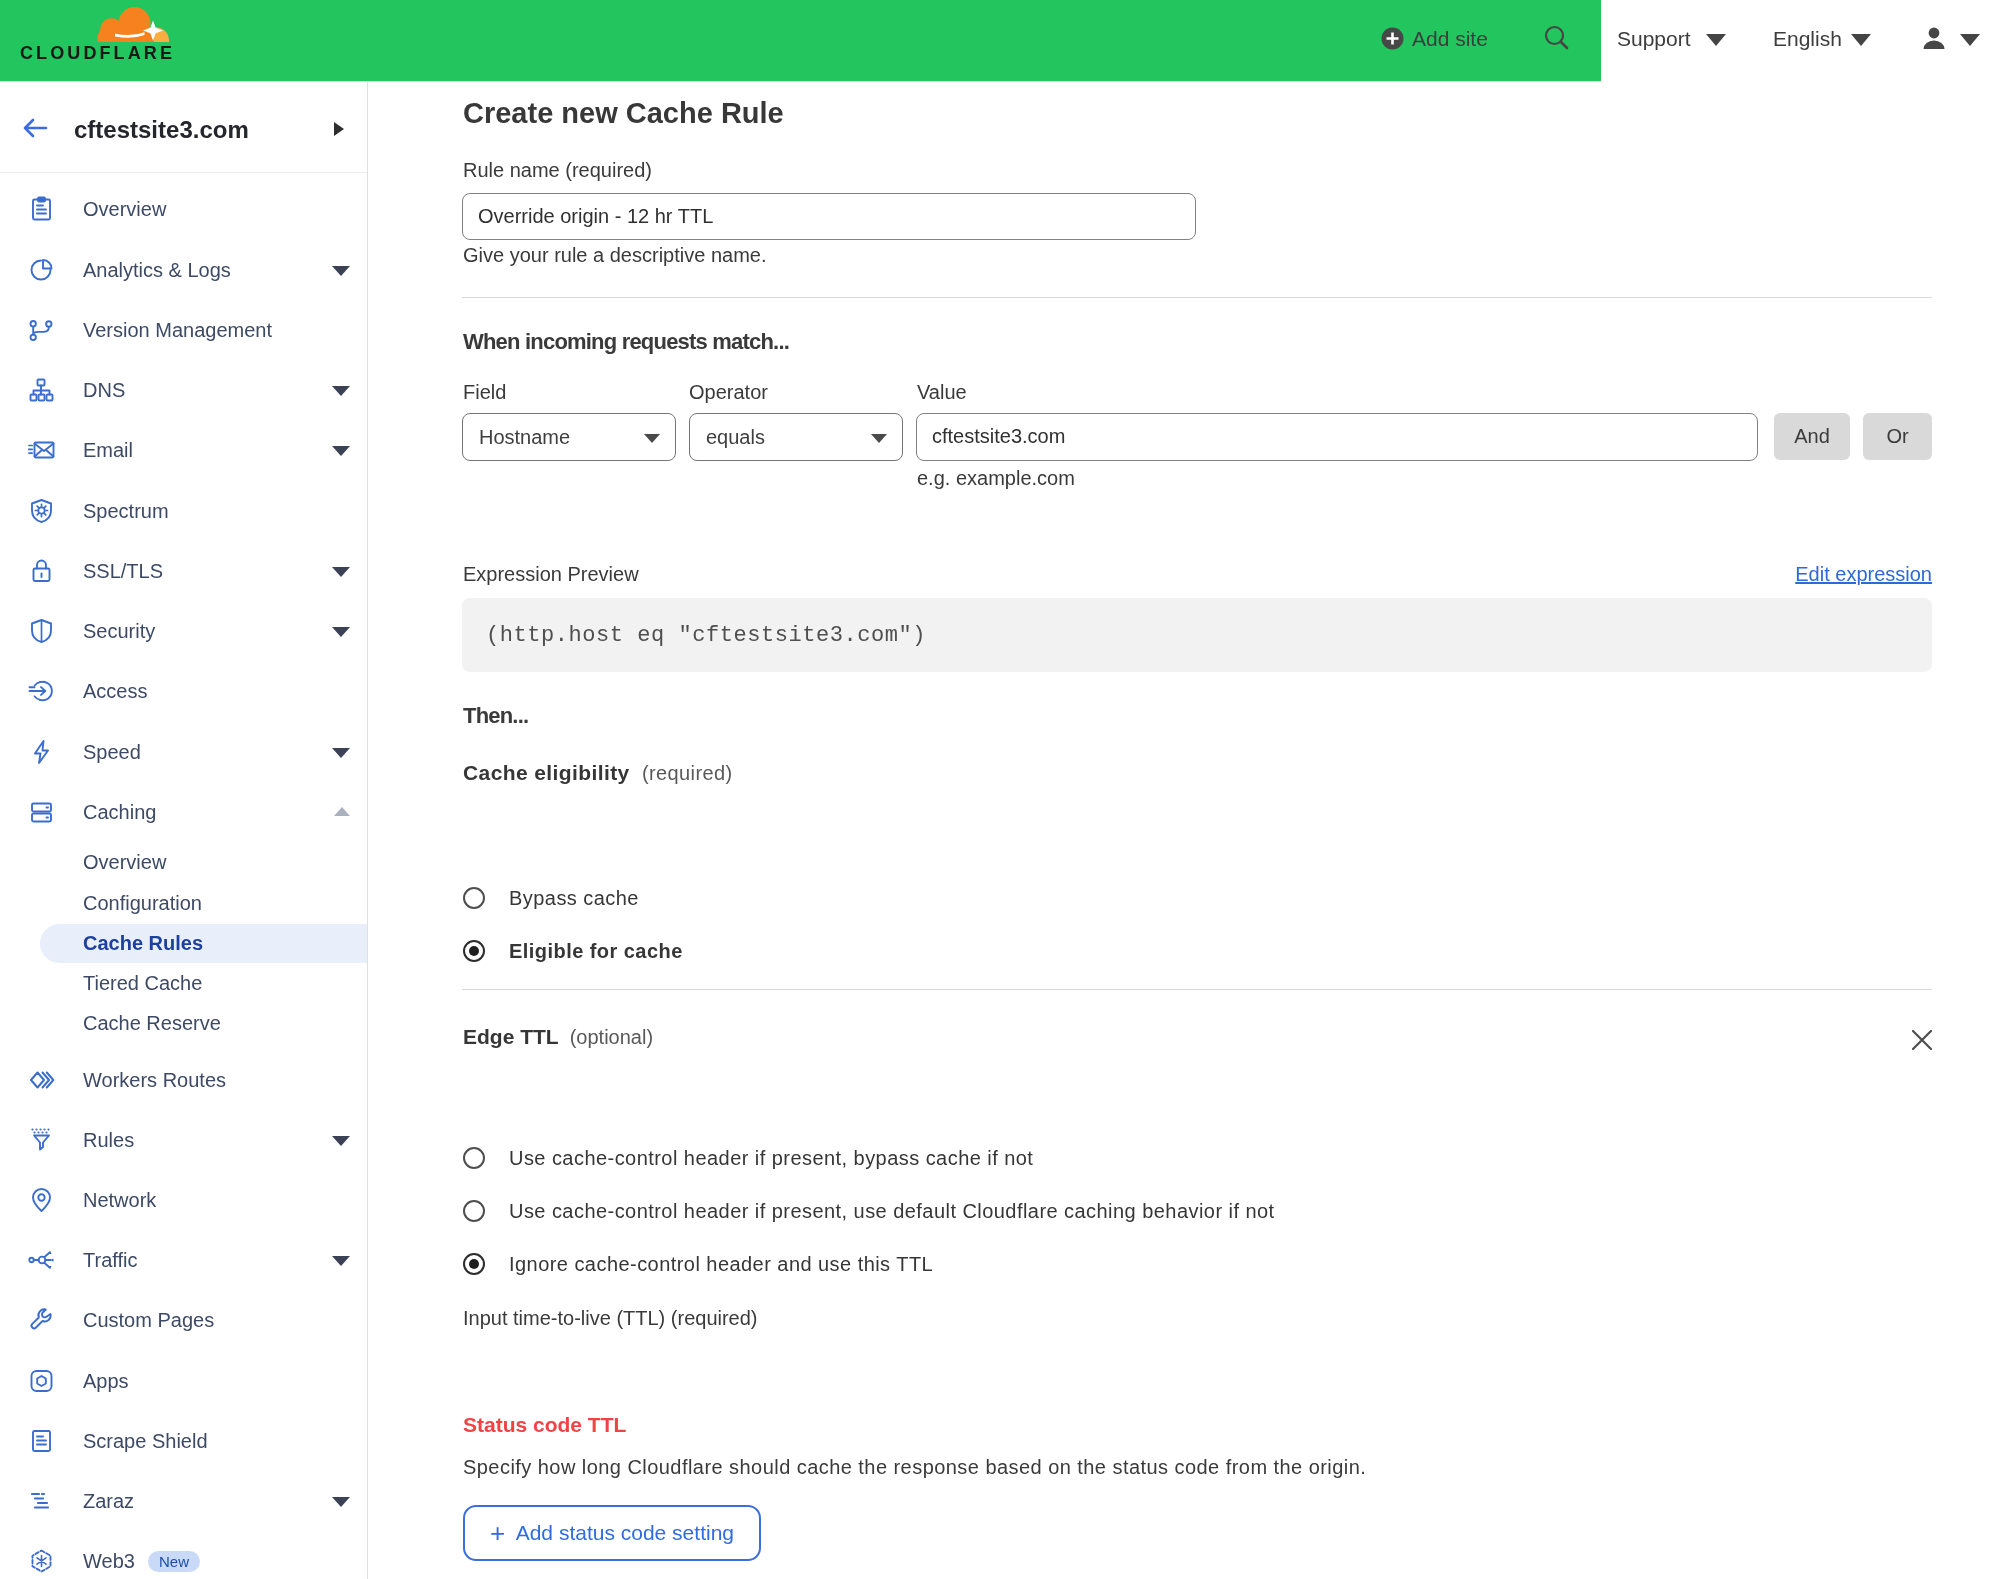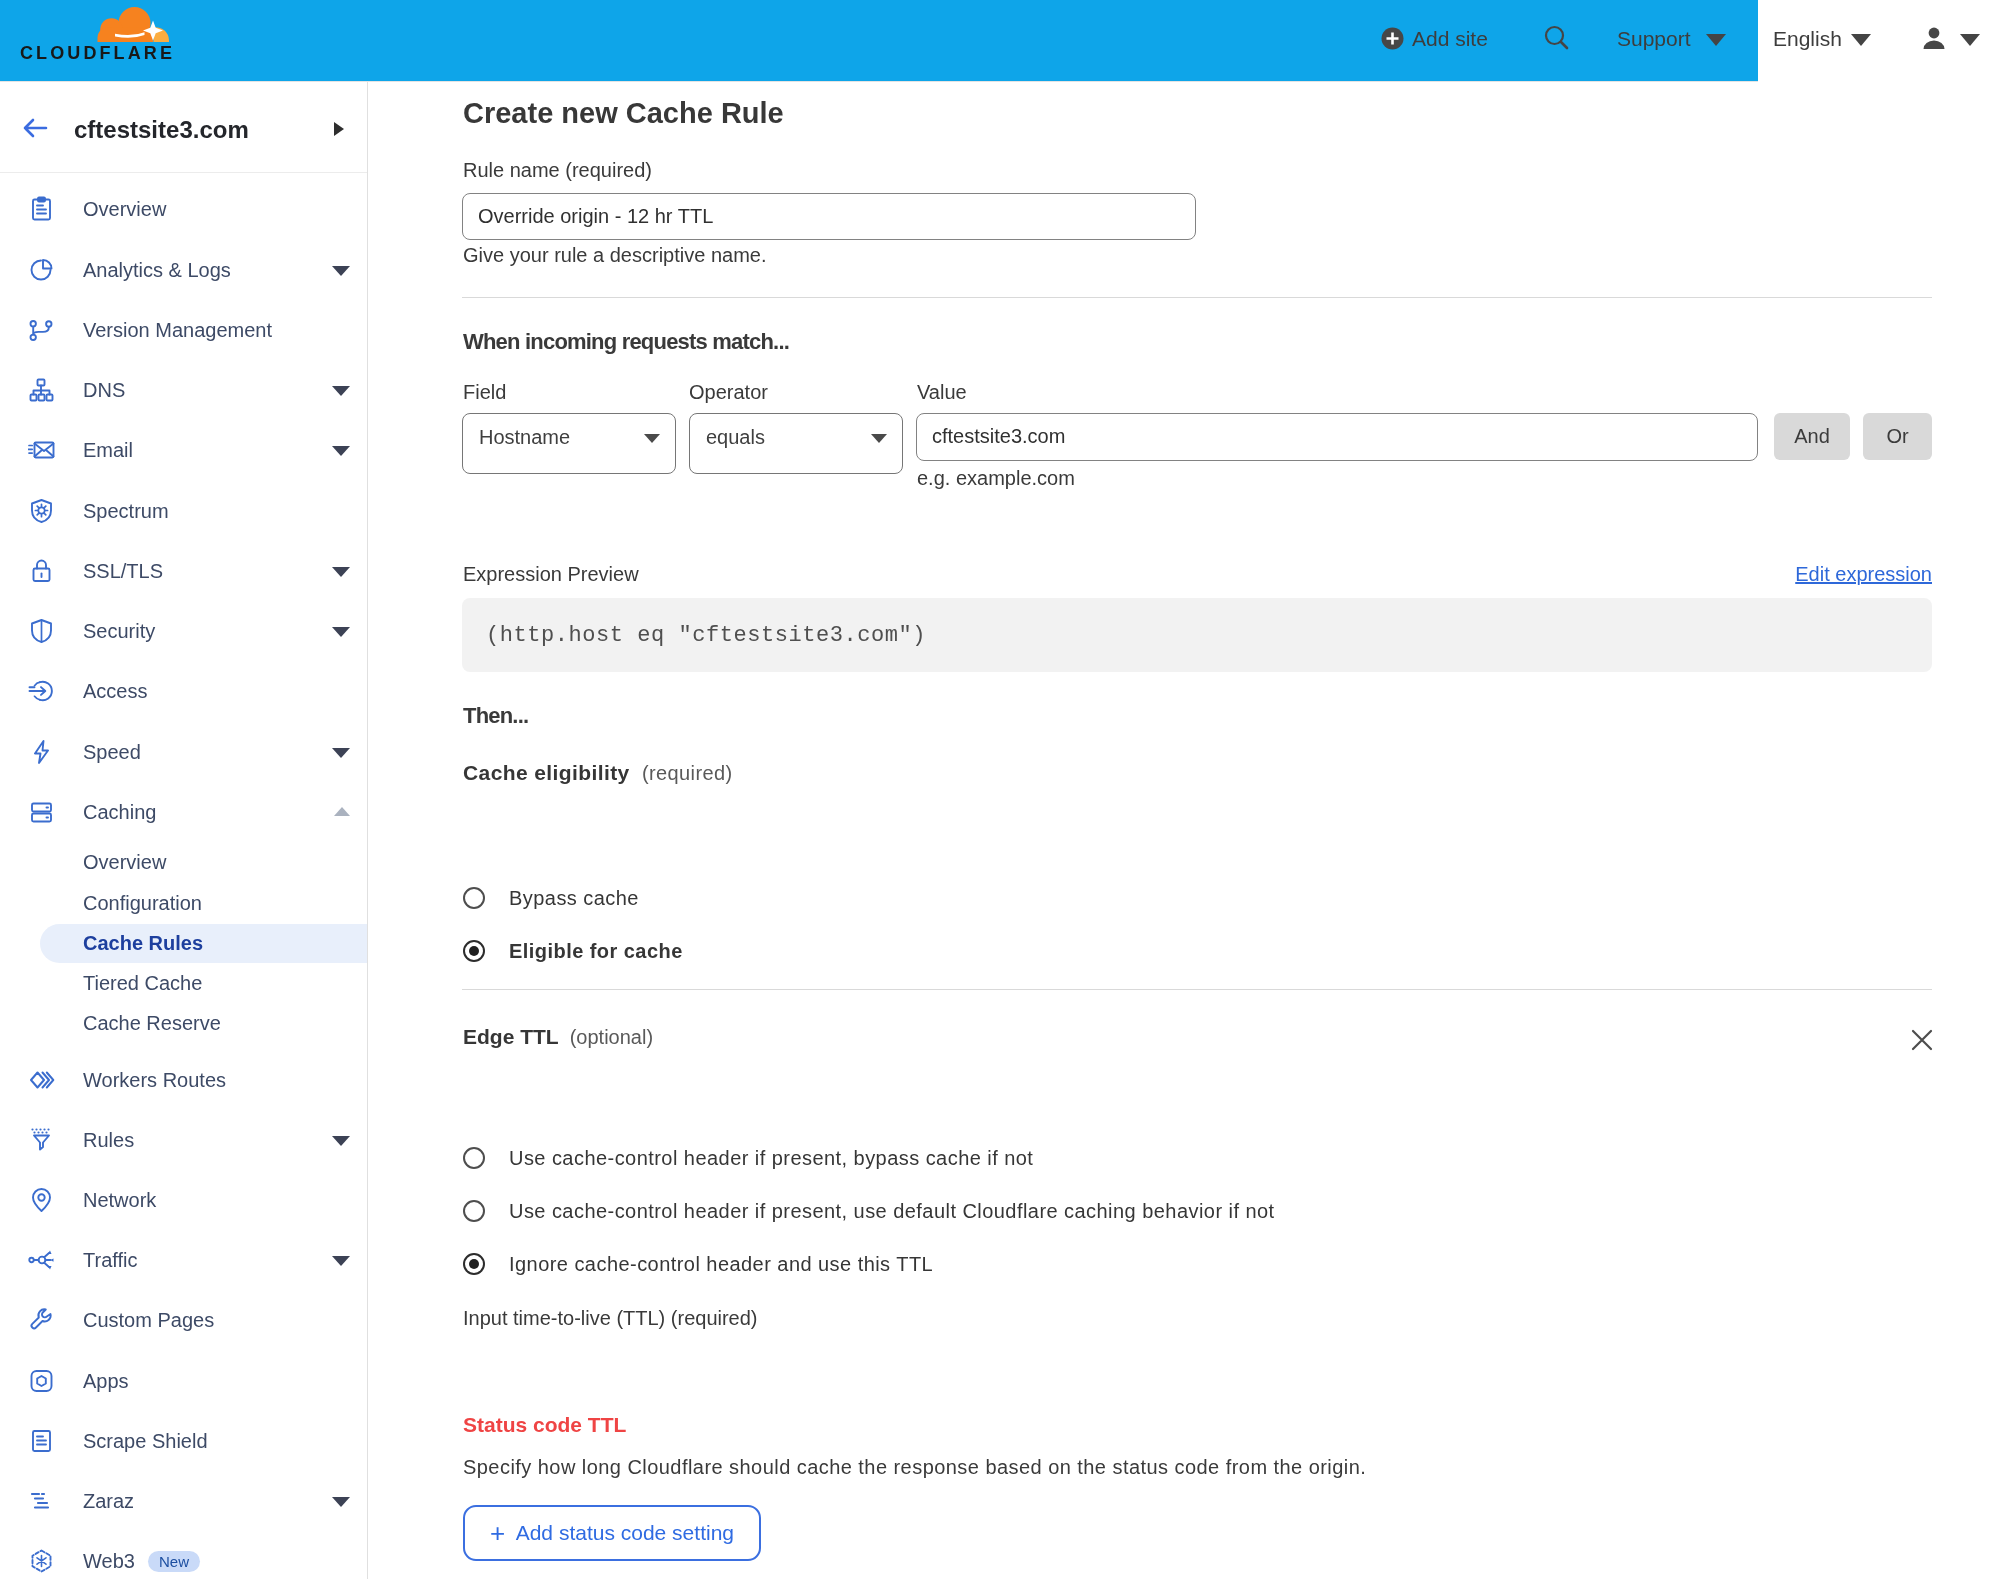--- a/index.html
+++ b/index.html
@@ -1,37 +1,37 @@
 <!DOCTYPE html>
 <html><head>
 <meta charset="utf-8">
 <style>
 * { margin:0; padding:0; box-sizing:border-box; }
 html,body { width:1999px; height:1579px; background:#fff; font-family:"Liberation Sans", sans-serif; overflow:hidden; }
 body { position:relative; }
 .abs { position:absolute; }
 
-#topbar { position:absolute; left:0; top:0; width:1758px; height:82px; background:#0ea5e9; border-bottom:1px solid #e4e4e4; z-index:5; }
+#topbar { position:absolute; left:0; top:0; width:1601px; height:82px; background:#22c55e; border-bottom:1px solid #e4e4e4; z-index:5; }
 .tb-txt { position:absolute; font-size:21px; color:#3d3d3d; line-height:21px; }
 
 #sidebar { position:absolute; left:0; top:82px; width:368px; height:1497px; background:#fff; border-right:1px solid #e0e0e0; }
 #siterow { position:absolute; left:0; top:0; width:367px; height:91px; border-bottom:1px solid #ececec; background:#fff; }
 .mi { position:absolute; left:0; width:367px; height:40px; }
 .mi .lbl { position:absolute; left:83px; top:50%; transform:translateY(-50%); font-size:20px; color:#3d4a66; white-space:nowrap; }
 .mi .ico { position:absolute; left:28px; top:50%; transform:translateY(-50%); width:27px; height:27px; }
 .caret-dn { position:absolute; left:332px; top:50%; margin-top:-4px; width:0; height:0; border-left:9px solid transparent; border-right:9px solid transparent; border-top:10px solid #3c4255; }
 .caret-up { position:absolute; left:334px; top:50%; margin-top:-5px; width:0; height:0; border-left:8px solid transparent; border-right:8px solid transparent; border-bottom:9px solid #aab2bf; }
 
 #main { position:absolute; left:368px; top:0; width:1631px; height:1579px; background:#fff; }
 .h1 { position:absolute; left:95px; font-size:29px; font-weight:bold; color:#383838; line-height:30px; }
 .h2 { position:absolute; left:95px; font-size:22px; font-weight:bold; color:#3a3a3a; line-height:24px; white-space:nowrap; letter-spacing:-0.8px; }
 .lab { position:absolute; font-size:20px; color:#3a3a3a; line-height:22px; white-space:nowrap; }
 .para { position:absolute; left:95px; font-size:20px; color:#3a3a3a; line-height:30px; letter-spacing:0.45px; }
 .inpt { position:absolute; border:1px solid #828282; border-radius:8px; background:#fff; font-size:20px; color:#303030; line-height:44px; padding-left:15px; white-space:nowrap; }
-.sel { position:absolute; border:1px solid #767676; border-radius:8px; background:#fff; font-size:20px; color:#3f3f3f; height:61px; line-height:46px; padding-left:16px; }
+.sel { position:absolute; border:1px solid #767676; border-radius:8px; background:#fff; font-size:20px; color:#3f3f3f; height:48px; line-height:46px; padding-left:16px; }
 .sel .tri { position:absolute; right:15px; top:20px; width:0; height:0; border-left:8px solid transparent; border-right:8px solid transparent; border-top:9px solid #4a4a4a; }
 .gbtn { position:absolute; background:#d9d9d9; border-radius:6px; height:47px; line-height:47px; text-align:center; font-size:20px; color:#3b3b3b; }
 .hr { position:absolute; left:94px; width:1470px; height:1px; background:#d9d9d9; }
 .radio { position:absolute; width:22px; height:22px; border:2px solid #4e4e4e; border-radius:50%; background:#fff; }
 .radio.sel2 { border-color:#2c2c2c; }
 .radio.sel2::after { content:""; position:absolute; left:4px; top:4px; width:10px; height:10px; border-radius:50%; background:#1f1f1f; }
 .rlab { position:absolute; left:141px; font-size:20px; color:#363636; line-height:22px; white-space:nowrap; letter-spacing:0.45px; }
 .grey { color:#595959; font-weight:normal; }
 </style>
 </head>

